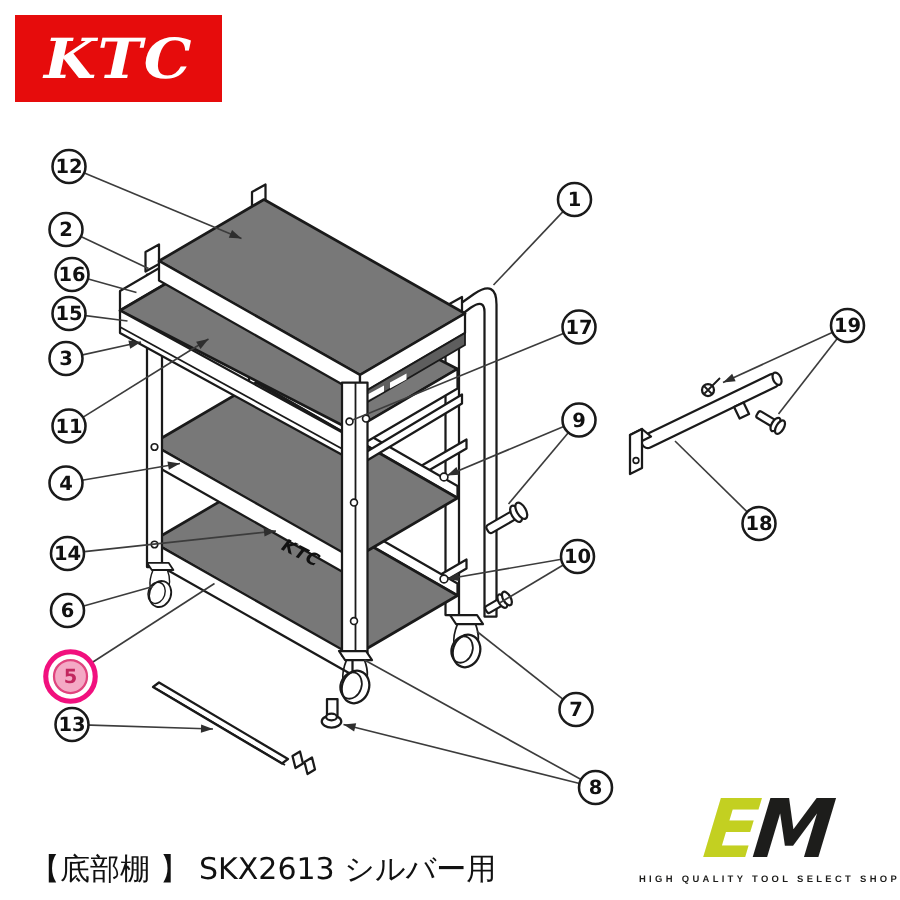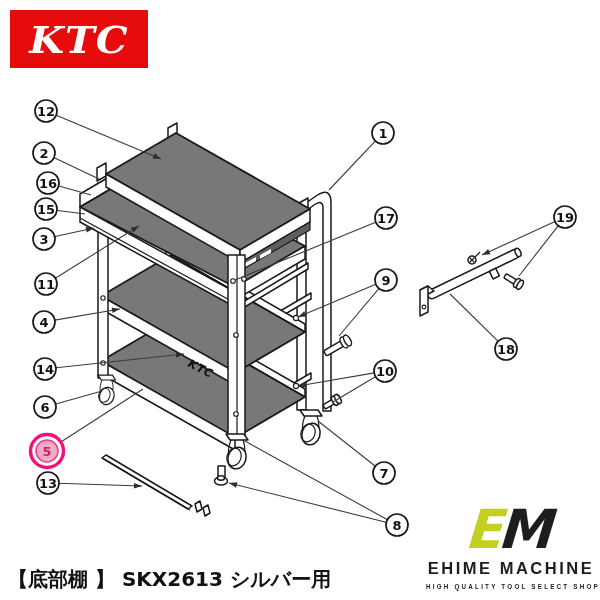--- a/index.html
+++ b/index.html
@@ -24,21 +24,21 @@
   .cnum{font:700 13px "DejaVu Sans",sans-serif;text-anchor:middle;fill:#111;}
   .hl-num{fill:var(--pinktext,#c2275f);}
 
   
   #ktc-logo{position:absolute;left:10px;top:10px;width:138px;height:58px;
     background:var(--brandred,#e60c0c);display:flex;align-items:center;justify-content:center;}
   #ktc-logo span{font-family:"DejaVu Serif","Liberation Serif",serif;font-style:italic;
     font-weight:700;font-size:40px;color:#fff;letter-spacing:1px;transform:scaleY(.92);}
 
   
-  #caption{position:absolute;left:8px;bottom:7px;font-weight:700;font-size:20px;color:#111;
+  #caption{position:absolute;left:20px;bottom:7px;font-weight:400;font-size:20px;color:#111;
     white-space:nowrap;font-family:"DejaVu Sans","Liberation Sans",sans-serif;}
 
   
   #ehime{position:absolute;right:4px;bottom:10px;width:170px;text-align:center;}
   #em-mark{font-family:"DejaVu Sans",sans-serif;font-weight:900;font-style:italic;
     font-size:54px;line-height:.95;letter-spacing:-4px;transform:skewX(-6deg);}
   #em-mark .e{color:var(--lime,#c3d021);}
   #em-mark .m{color:#1d1d1b;}
   #ehime-name{font-weight:700;font-size:16.5px;letter-spacing:2.5px;color:#1d1d1b;
     margin-top:4px;white-space:nowrap;}
@@ -299,17 +299,16 @@
   </svg>
 
   <div id="ktc-logo">
     <span>KTC</span>
   </div>
 
   <div id="caption">【底部棚 】 SKX2613 シルバー用</div>
 
   <div id="ehime">
     <div id="em-mark"><span class="e">E</span><span class="m">M</span></div>
-    <div id="ehime-name">EHIME MACHINE</div>
     <div id="ehime-tag">HIGH QUALITY TOOL SELECT SHOP</div>
   </div>
 
 </div>
 
 </body></html>

